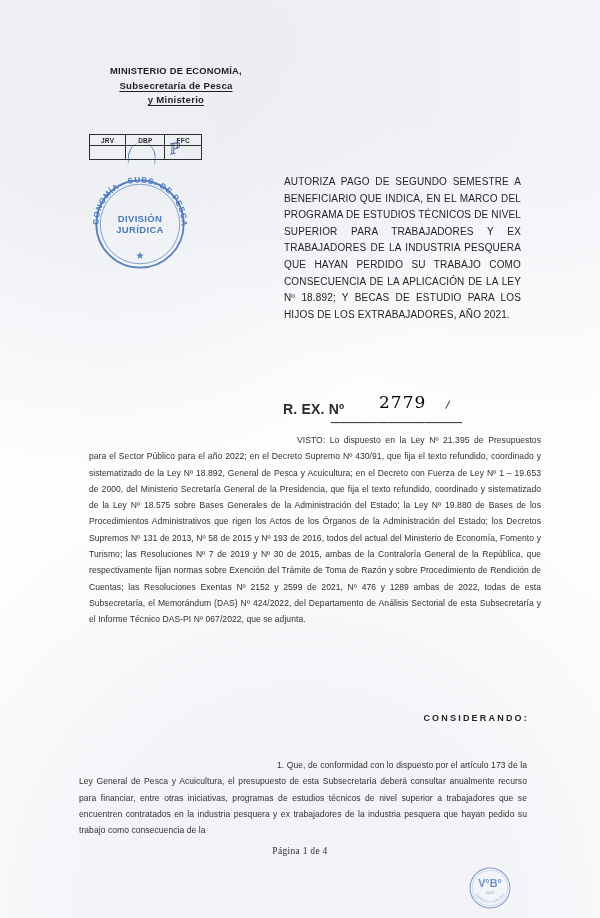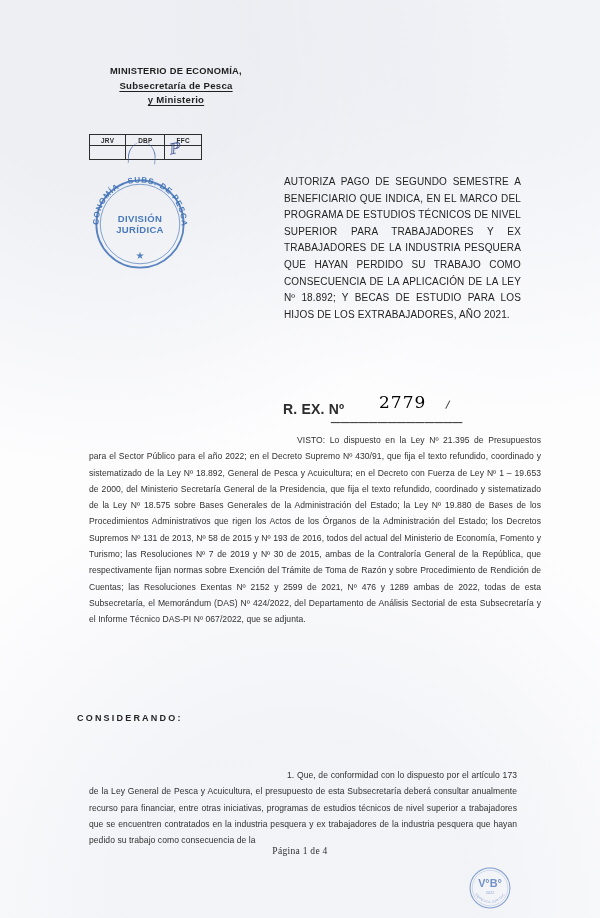--- a/index.html
+++ b/index.html
@@ -220,35 +220,35 @@
     color: #303030;
     letter-spacing: .05px;
   }
   .indent-lead { display: inline-block; width: 208px; }
 
   .considerando {
     position: absolute;
     left: 77px;
     top: 713px;
     width: 452px;
-    text-align: left;
+    text-align: right;
     font-size: 9px;
     font-weight: 700;
     letter-spacing: 2.2px;
     color: #252525;
   }
 
   .body-block2 {
     position: absolute;
     left: 77px;
     top: 755px;
     width: 452px;
   }
   .body-block2 p {
-    margin: 12px;
+    margin: 2px;
     font-size: 8.55px;
     line-height: 16.3px;
     text-align: justify;
     color: #303030;
     letter-spacing: .05px;
   }
   .indent-lead2 { display: inline-block; width: 198px; }
 
   
   .footer-page {

